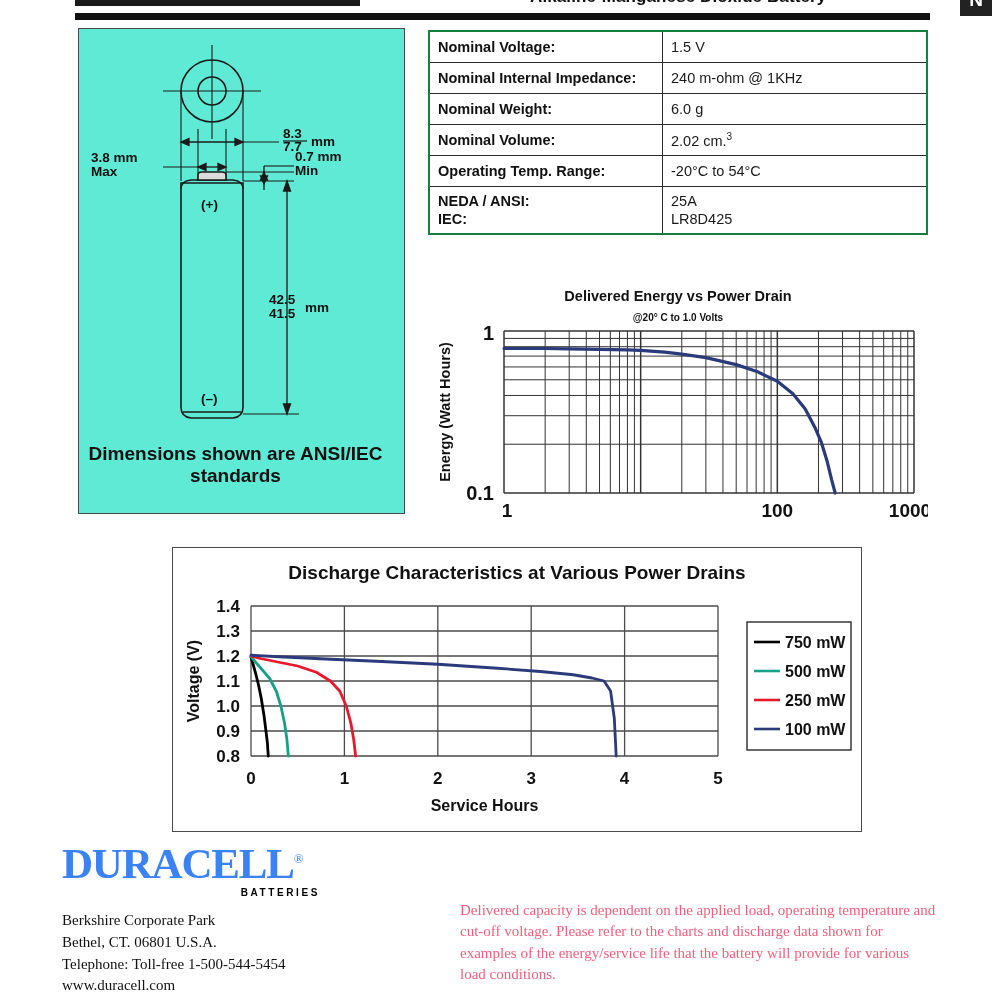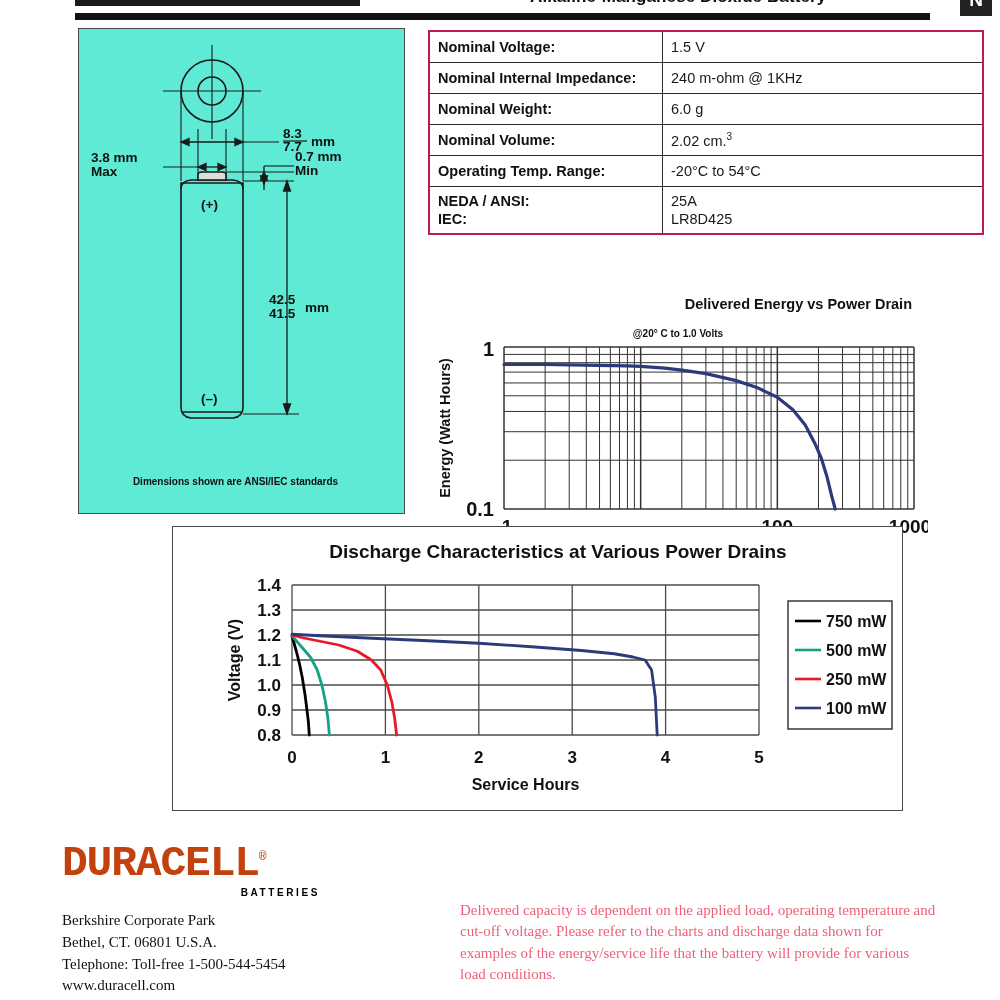--- a/index.html
+++ b/index.html
@@ -64,32 +64,32 @@
     left: 78px; top: 28px;
     width: 325px; height: 484px;
     border: 1px solid #4a4a4a;
     background: #5eead4;
   }
   .dim-svg { display: block; }
   .dim-note {
     position: absolute;
     left: 0; right: 12px; bottom: 26px;
     text-align: center;
-    font-size: 10px;
+    font-size: 19px;
     font-weight: 600;
     color: #111;
   }
 
   
   .spec-table {
     position: absolute;
     left: 428px; top: 30px;
-    width: 556px;
+    width: 500px;
     border-collapse: collapse;
-    border: 2px solid #be185d;
+    border: 2px solid #15803d;
     background: #fff;
   }
   .spec-table td {
     border: 1px solid #2b2b2b;
     padding: 4px 8px;
     font-size: 14.5px;
     vertical-align: middle;
     height: 22px;
   }
   .spec-table td.k {
@@ -104,69 +104,68 @@
   .spec-sub { font-size: 14.5px; line-height: 1.25; }
   sup { font-size: 10px; vertical-align: super; }
 
   
   .energy-wrap {
     position: absolute;
     left: 428px; top: 280px;
     width: 500px; height: 250px;
   }
   .chart-title {
-    text-align: right;
+    text-align: center;
     font-size: 14.5px;
     font-weight: bold;
     color: #111;
-    margin: 16px;
+    margin: 8px;
   }
   .chart-subtitle {
     text-align: center;
     font-size: 10px;
     font-weight: bold;
     color: #111;
     margin: 4px 0 0 0;
   }
   .axis-text {
     font-family: "Liberation Sans", sans-serif;
     font-weight: bold;
     fill: #111;
   }
 
   
   .disch-panel {
     position: absolute;
-    left: 172px; top: 526px;
+    left: 172px; top: 547px;
     width: 688px; height: 283px;
     border: 1px solid #4a4a4a;
     background: #fff;
-    padding-left: 41px;
   }
   .disch-title {
     text-align: center;
     font-size: 19px;
     font-weight: bold;
     color: #111;
     margin: 14px 0 0 0;
   }
 
   
   .brand-block {
     position: absolute;
     left: 62px; top: 842px;
     width: 350px;
   }
   .brand-name {
     font-size: 43px;
     font-weight: bold;
     letter-spacing: -1.2px;
     line-height: 1;
-    color: #c2410c;
-    font-family: Liberation Mono, monospace;
+    color: #3b82f6;
+    font-family: Liberation Serif, serif;
   }
   .brand-reg {
     font-size: 13px;
     vertical-align: super;
     font-weight: normal;
   }
   .brand-sub {
     font-size: 10px;
     font-weight: bold;
     letter-spacing: 2.6px;

